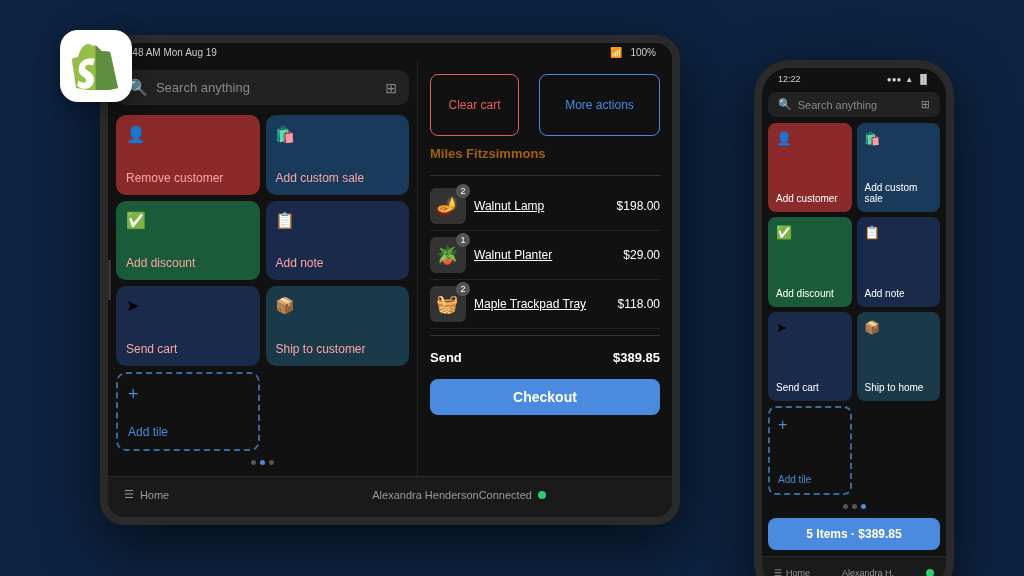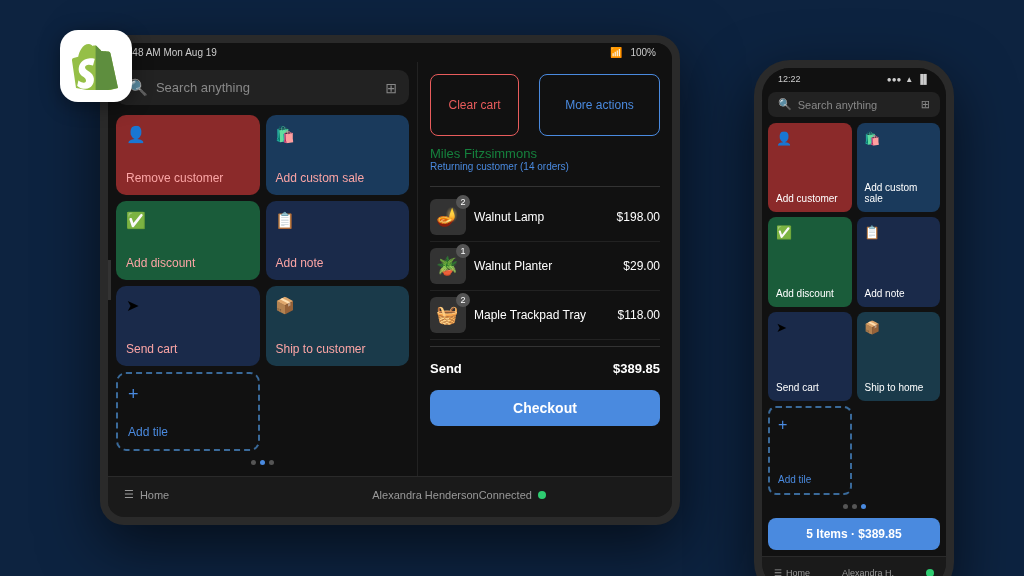--- a/index.html
+++ b/index.html
@@ -173,23 +173,23 @@
       color: #4a8adf;
       font-size: 12px;
       cursor: pointer;
     }
 
     .customer-info {
       margin-bottom: 8px;
     }
 
     .customer-name {
-      color: #15803d;
+      color: #a16207;
       font-size: 13px;
-      font-weight: 400;
+      font-weight: 700;
     }
 
     .customer-tag {
       color: #4a8adf;
       font-size: 10px;
     }
 
     .divider {
       height: 1px;
       background: #333;
@@ -228,20 +228,21 @@
       border-radius: 50%;
       display: flex;
       align-items: center;
       justify-content: center;
     }
 
     .item-name {
       flex: 1;
       color: white;
       font-size: 12px;
+      text-decoration: underline;
     }
 
     .item-price {
       color: white;
       font-size: 12px;
     }
 
     .cart-total {
       display: flex;
       justify-content: space-between;
@@ -508,21 +509,20 @@
 
     <div class="right-panel">
 
       <div class="cart-header">
         <button class="btn-clear">Clear cart</button>
         <button class="btn-more">More actions</button>
       </div>
 
       <div class="customer-info">
         <div class="customer-name">Miles Fitzsimmons</div>
-        <div class="customer-tag">Returning customer (14 orders)</div>
       </div>
 
       <div class="divider"></div>
 
       <div>
         <div class="cart-item">
           <div class="item-img">
             🪔
             <div class="item-badge">2</div>
           </div>

